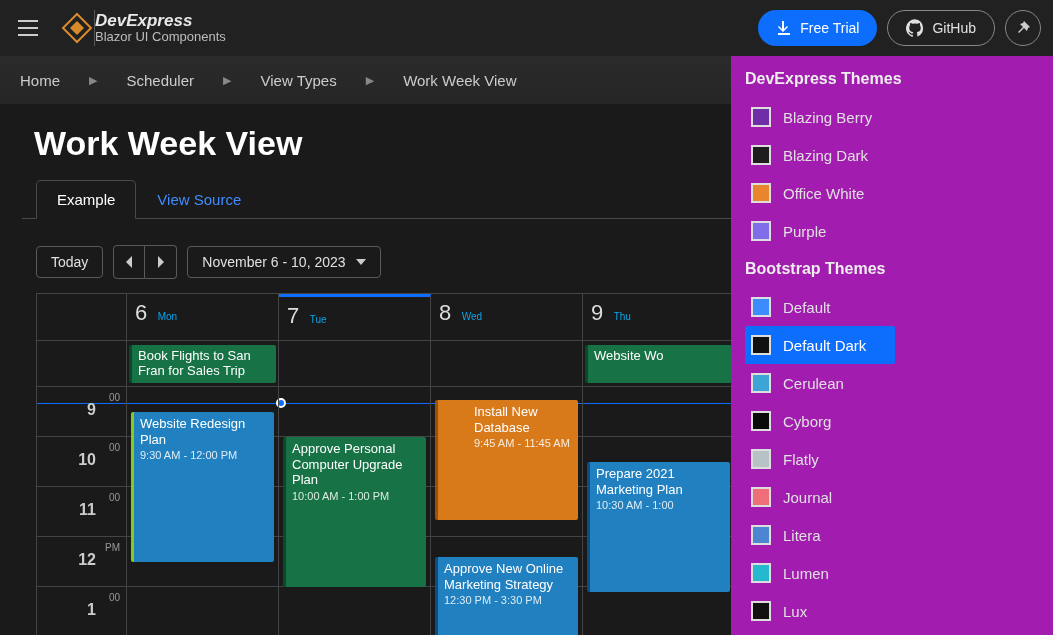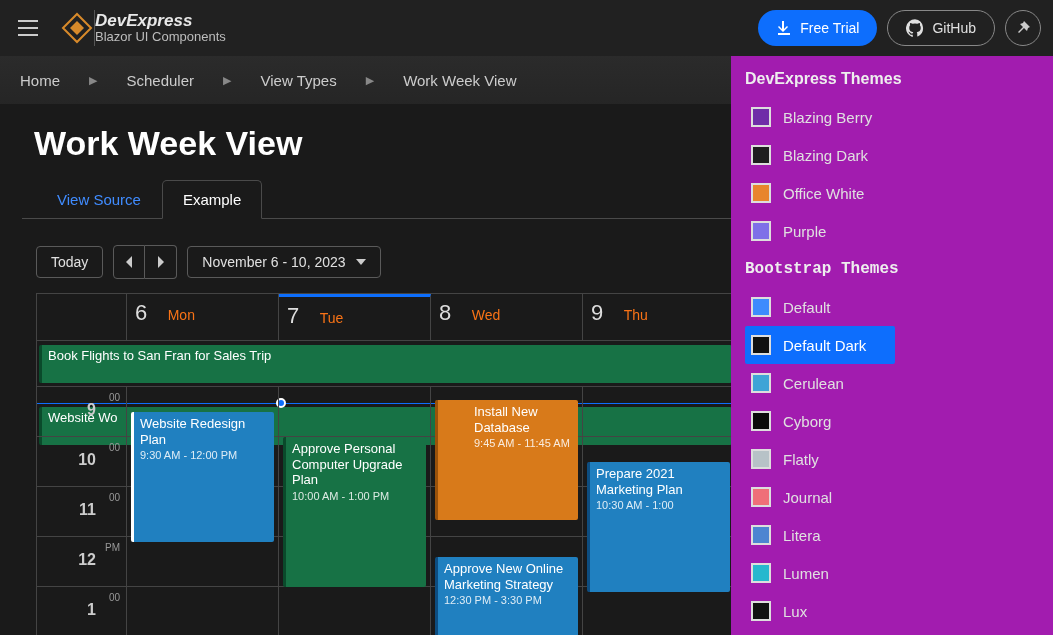--- a/index.html
+++ b/index.html
@@ -110,23 +110,23 @@
     position:relative;
     width:700px;
   }
   .day-header-row { display:flex; height:46px;}
   .time-gutter-header { width:90px; border-right:1px solid #444;}
   .day-header {
     flex:1; border-right:1px solid #444;
     padding:6px 8px 0 8px;
   }
   .day-header .daynum { font-size:22px; color:#ddd; font-weight:400; display:inline;}
-  .day-header .dayname{ font-size:14px; color:#f97316; margin-left:16px;}
+  .day-header .dayname{ font-size:10px; color:#0ea5e9; margin-left:6px;}
   .day-header.today { border-top:3px solid #0d6efd; }
-  .allday-row { display:flex; height:46px; border-top:1px solid #444;flex-direction:column;}
+  .allday-row { display:flex; height:46px; border-top:1px solid #444;}
   .allday-gutter { width:90px; border-right:1px solid #444;}
   .allday-cell { flex:1; border-right:1px solid #444; padding:4px 2px; position:relative;}
   .allday-event {
     background:#177245; color:#fff; font-size:13px;
     padding:4px 6px; border-radius:2px; height:38px;
     line-height:1.15; overflow:hidden;
     border-left:3px solid #0a4a2b;
   }
   .time-row { display:flex; height:50px; border-top:1px solid #444;}
   .time-label {
@@ -158,21 +158,21 @@
     font-size:15px;
   }
   .themes-panel h3 { font-size:16px; font-weight:600; color:#eee; margin-bottom:10px;}
   .theme-grid { display:flex; flex-wrap:wrap; }
   .theme-item {
     width:150px; height:38px; display:flex; align-items:center; gap:12px;
     padding-left:6px; cursor:pointer; border-radius:2px;
   }
   .theme-item.selected { background:#0d6efd; color:#fff;}
   .swatch { width:20px; height:20px; border:2px solid #ddd;}
-  .bs-section { margin-top:10px;font-family:Liberation Mono, monospace;}
+  .bs-section { margin-top:10px;}
 </style>
 </head>
 <body>
 
 <div class="header">
   <div class="hamburger">
     <svg width="22" height="18" viewBox="0 0 22 18">
         <path stroke="#ccc" stroke-width="2" d="M1 2h20M1 9h20M1 16h20"></path>
       </svg>
   </div>
@@ -215,22 +215,22 @@
   <a>Scheduler</a>
   <span class="sep">▶</span>
   <a>View Types</a>
   <span class="sep">▶</span>
   <a>Work Week View</a>
 </div>
 
 <h1 class="page-title">Work Week View</h1>
 
 <div class="tab-row">
+  <div class="tab active">Example</div>
   <div class="tab inactive">View Source</div>
-  <div class="tab active">Example</div>
 </div>
 
 <div class="scheduler">
   <div class="sched-toolbar">
     <button class="sched-btn">Today</button>
     <div class="nav-group">
       <div class="nav-btn">
         <svg width="10" height="12" viewBox="0 0 10 12">
             <path fill="#ccc" d="M8 0L2 6l6 6V0z"></path>
           </svg>
@@ -290,21 +290,21 @@
     <div style="position:relative;">
       <div class="now-line" style="top:17px;"></div>
       <div class="now-dot" style="top:17px; left:244px;"></div>
 
       <div class="time-row">
         <div class="time-label">
           <span class="hour">9</span>
             <span class="ampm">00</span>
         </div>
         <div class="time-cell">
-          <div class="event" style="background:#2080c0; top:25px; height:130px; border-left:3px solid #ffffff;">
+          <div class="event" style="background:#2080c0; top:25px; height:150px; border-left:3px solid #84cc16;">
             <div>Website Redesign Plan</div>
             <div class="ev-time">9:30 AM - 12:00 PM</div>
           </div>
         </div>
         <div class="time-cell">
           <div class="event" style="background:#177245; top:50px; height:150px; border-left:3px solid #0a4a2b;">
             <div>Approve Personal Computer Upgrade Plan</div>
             <div class="ev-time">10:00 AM - 1:00 PM</div>
           </div>
         </div>

